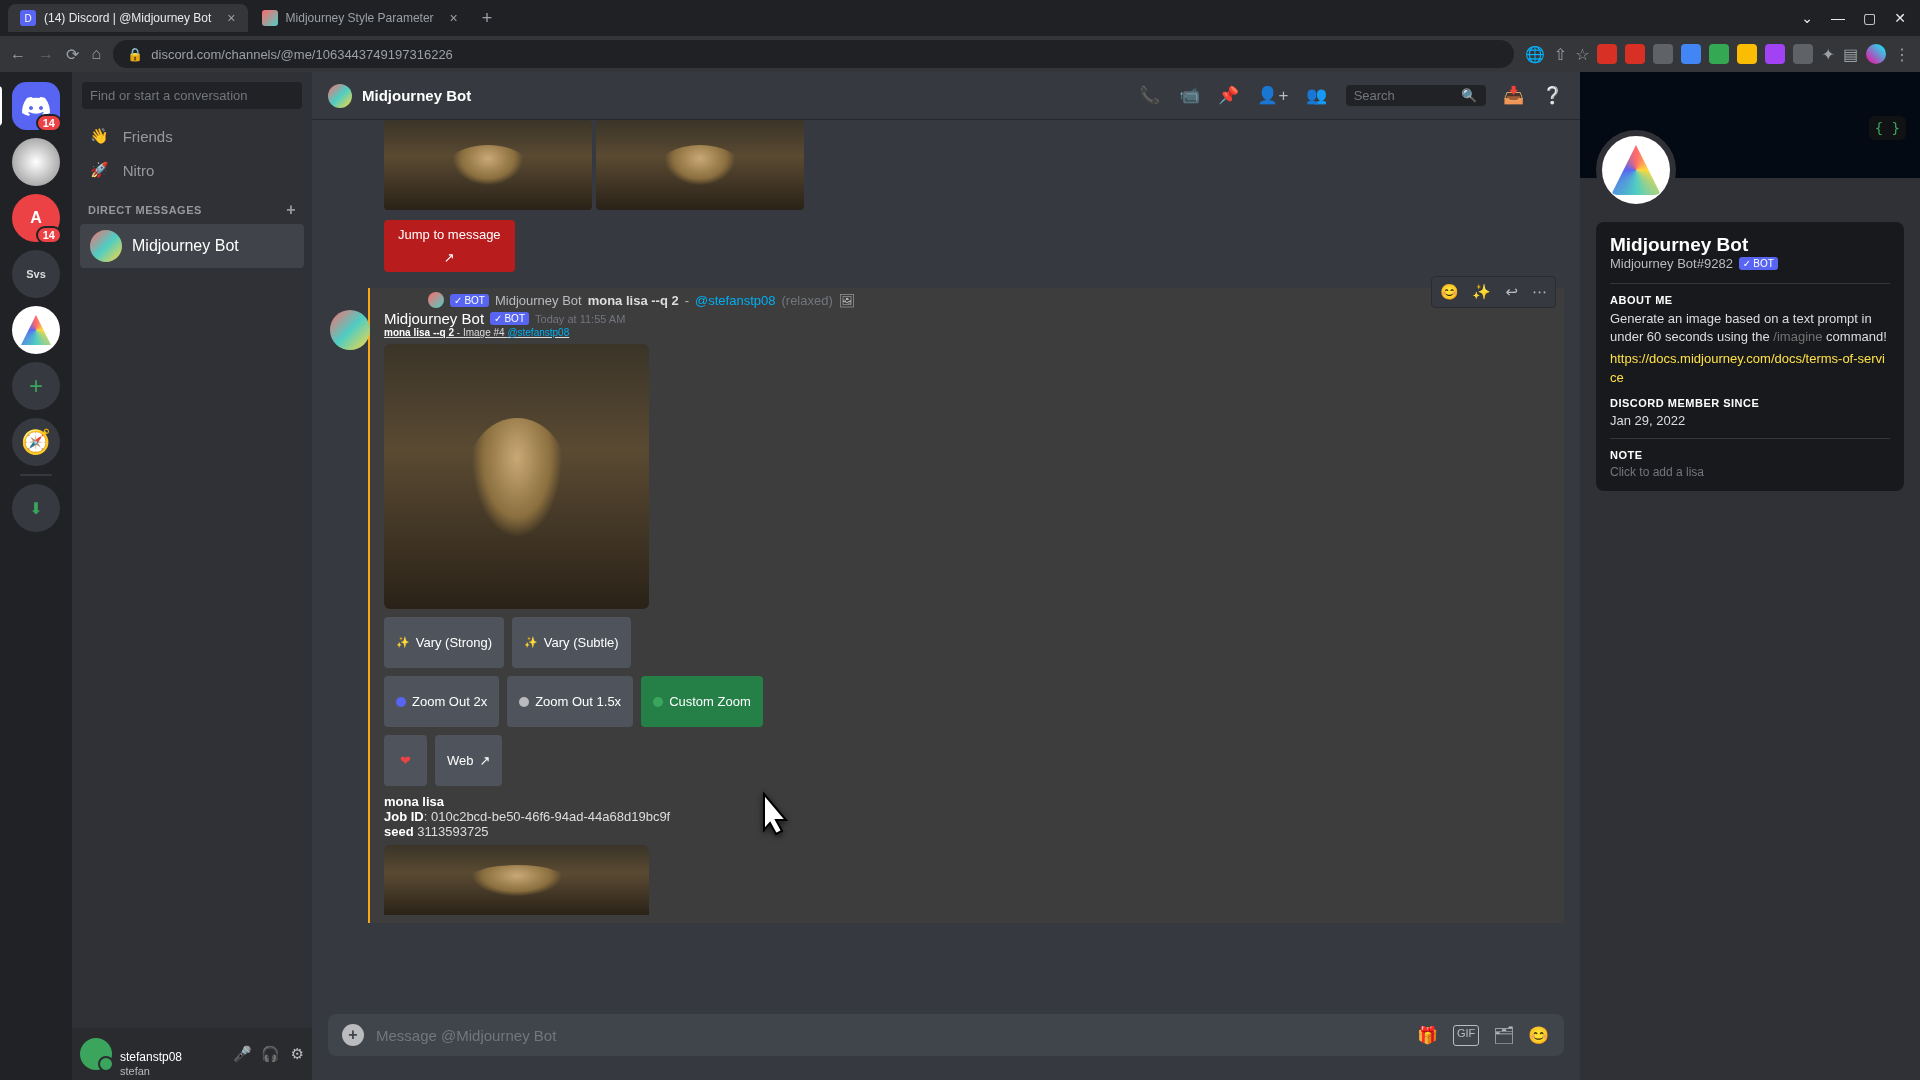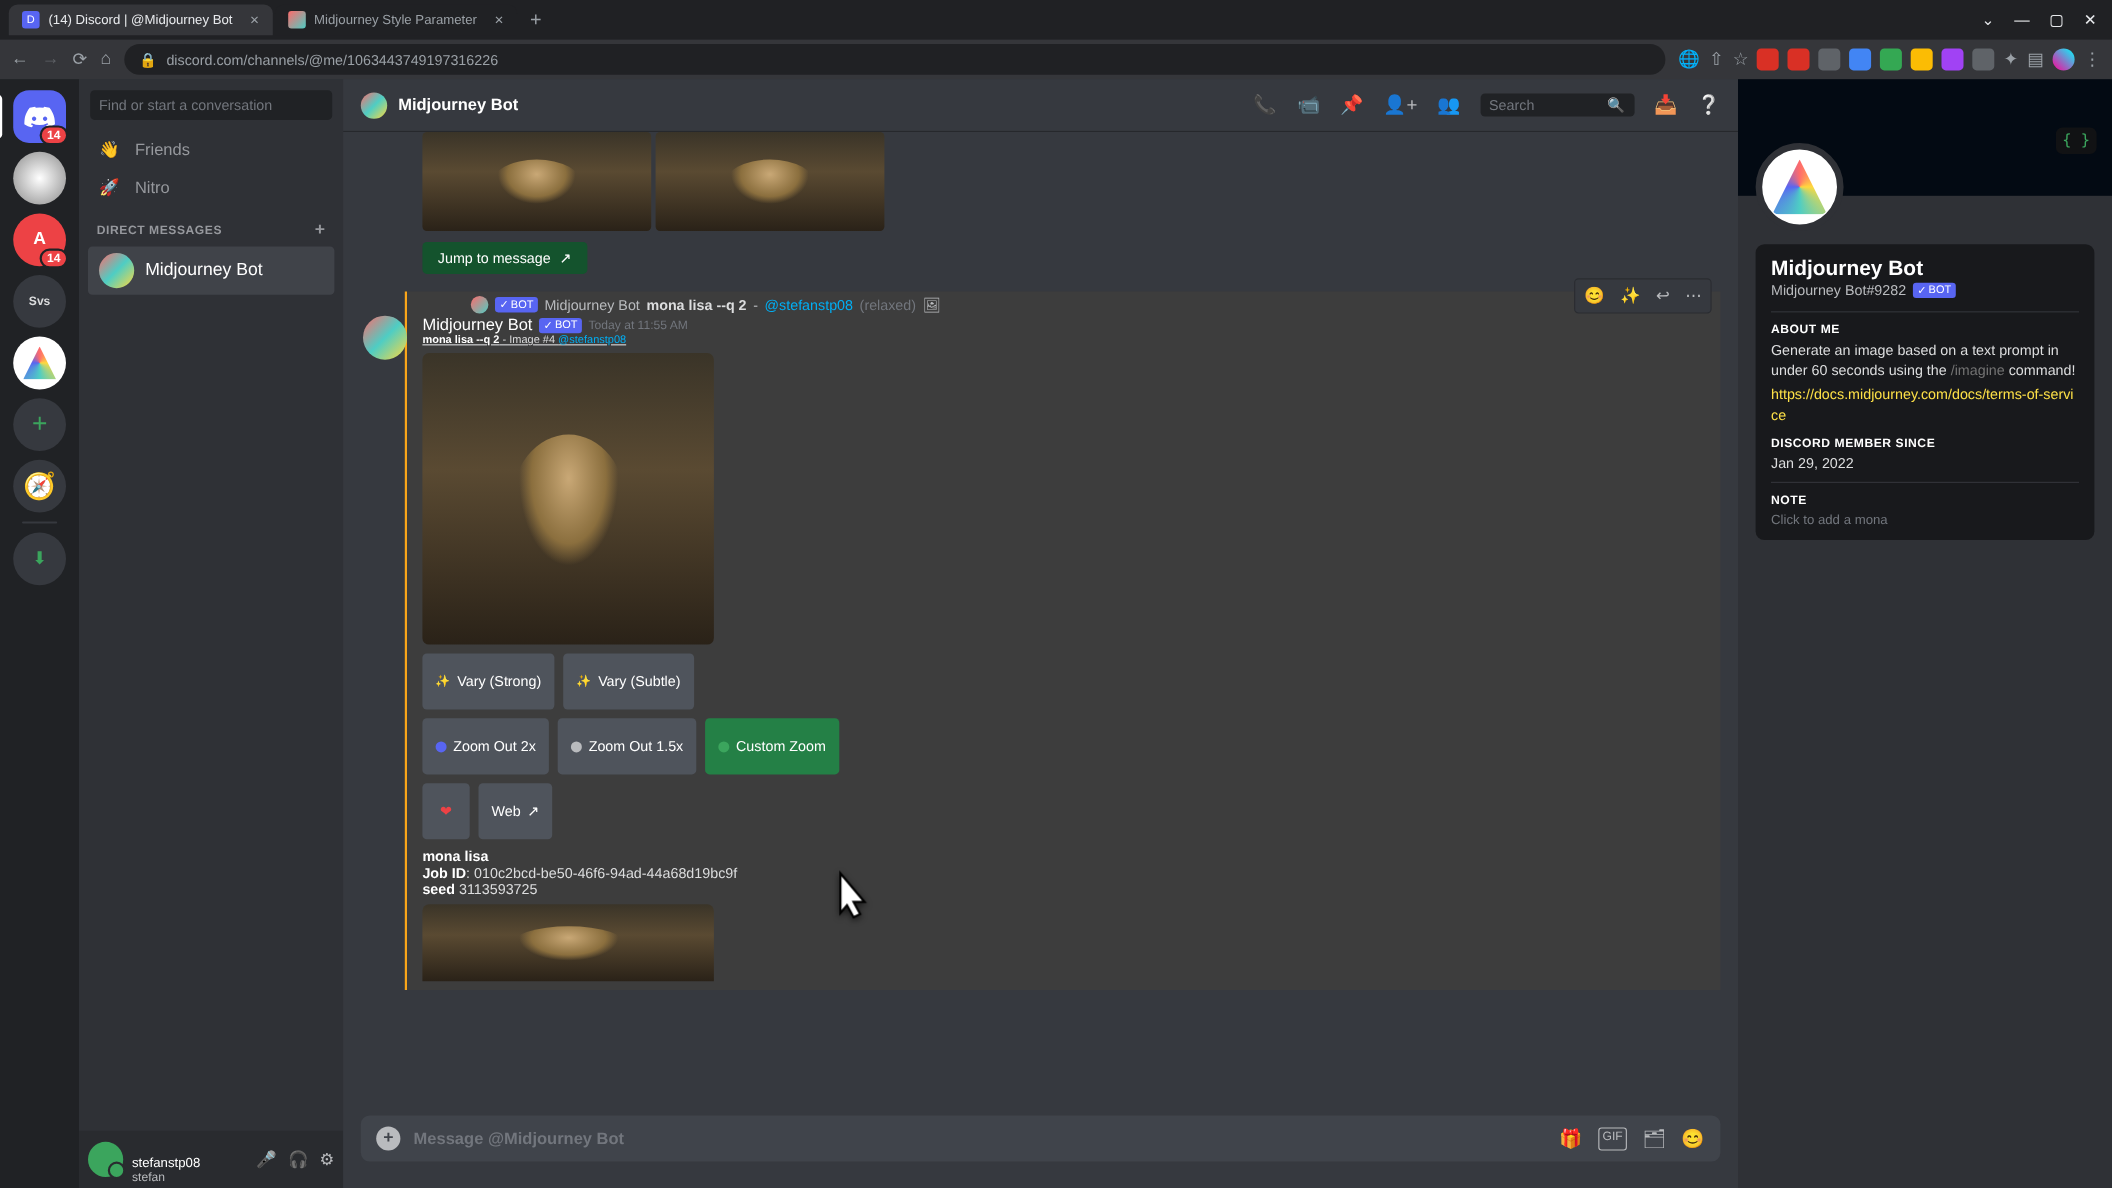--- a/index.html
+++ b/index.html
@@ -64,21 +64,21 @@
 .chat-header-icons { margin-left:auto; display:flex; gap:18px; color:#b9bbbe; font-size:17px; align-items:center; }
 .chat-header-icons span{cursor:pointer;}
 .header-search { background:#202225; border-radius:4px; padding:3px 8px; font-size:13px; color:#72767d; width:140px; display:flex; align-items:center; gap:6px; }
 
 .chat-body { flex:1; overflow:hidden; position:relative; padding: 0 16px 0 72px; }
 
 .msg-image-row { display:flex; gap:4px; margin-bottom:10px; }
 .painting { background: linear-gradient(180deg,#3a3428 0%,#5a4a32 40%,#2a2218 100%); border-radius:4px; position:relative; overflow:hidden; }
 .painting::after { content:""; position:absolute; left:50%; top:28%; transform:translateX(-50%); width:40%; height:50%; background:radial-gradient(ellipse at 50% 30%, #c9a876 0%, #8b6f3e 45%, transparent 60%); border-radius:50% 50% 40% 40%; }
 
-.jump-btn { display:inline-flex; align-items:center; gap:8px; background:#14532d; color:#fff; font-size:13px; padding:7px 14px; border-radius:4px; cursor:pointer; margin-bottom:16px; }
+.jump-btn { display:inline-flex; align-items:center; gap:8px; background:#b91c1c; color:#fff; font-size:13px; padding:7px 14px; border-radius:4px; cursor:pointer; margin-bottom:16px;flex-direction:column; }
 
 .message-block { border-left: 2px solid #faa61a; padding-left: 14px; margin-left: -16px; background: rgba(250,166,26,0.04); padding-top:4px; padding-bottom:8px; position:relative;}
 .reply-line { font-size: 13px; color: #b9bbbe; display:flex; align-items:center; gap:6px; margin-bottom:2px; padding-left:44px; }
 .reply-line .bot-tag, .bot-tag { background:#5865f2; color:#fff; font-size:10px; padding:1px 4px; border-radius:3px; font-weight:500; display:inline-flex; align-items:center; gap:2px;}
 .reply-line .mention, .mention { color:#00aff4; }
 .reply-line .relaxed { color:#72767d; }
 
 .msg-main { display:flex; gap:16px; }
 .msg-avatar { width:40px; height:40px; border-radius:50%; background:linear-gradient(135deg,#ff6b6b,#4ecdc4,#ffd93d); flex-shrink:0; margin-left:-56px; position:absolute; left:16px; }
 .msg-content { }
@@ -99,21 +99,21 @@
 
 .hover-actions { position:absolute; right:8px; top:-12px; background:#36393f; border:1px solid #2a2c31; border-radius:4px; display:flex; padding:2px; gap:2px; }
 .hover-actions span { padding:4px 6px; color:#b9bbbe; cursor:pointer; font-size:15px; }
 
 .meta-text { font-size:13px; color:#dcddde; margin-top:8px; }
 .meta-text b { color:#fff; font-weight:600; }
 
 .chat-input-wrap { padding: 0 16px 24px; }
 .chat-input { background:#40444b; border-radius:8px; display:flex; align-items:center; padding:10px 14px; gap:12px; }
 .chat-input .plus { width:22px;height:22px;border-radius:50%;background:#b9bbbe;color:#40444b;display:flex;align-items:center;justify-content:center;font-weight:bold;cursor:pointer; }
-.chat-input-field { flex:1; color:#72767d; font-size:15px;font-weight:bold; }
+.chat-input-field { flex:1; color:#72767d; font-size:15px; }
 .chat-input-icons { display:flex; gap:14px; color:#b9bbbe; font-size:17px; }
 .chat-input-icons span{cursor:pointer;}
 
 .profile-col { width: 340px; background: #2f3136; display:flex; flex-direction:column; }
 .profile-banner { height:106px; background:#030a13; position:relative; }
 .profile-avatar-big { width:80px; height:80px; border-radius:50%; background:#fff; position:absolute; bottom:-32px; left:16px; border:6px solid #2f3136; display:flex;align-items:center;justify-content:center; }
 .profile-avatar-big .sail { width:50px;height:50px;background:conic-gradient(#ff6b6b,#ffd93d,#4ecdc4,#5865f2,#ff6b6b);clip-path:polygon(50% 0%,100% 100%,0% 100%);border-radius:6px; }
 .profile-badge { position:absolute; right:14px; top:116px; background:#111214; color:#3ba55d; font-size:14px; padding:4px 6px; border-radius:6px; font-family:monospace; }
 .profile-body { margin:44px 16px 16px; background:#18191c; border-radius:8px; padding:12px 14px; font-size:13px; }
 .profile-name { font-size:19px; font-weight:600; color:#fff; }
@@ -381,21 +381,21 @@
       <div class="profile-divider"></div>
       <div class="profile-section-h">ABOUT ME</div>
       <div class="profile-about">
         <span>Generate an image based on a text prompt in under 60 seconds using the </span><span class="cmd">/imagine</span><span> command!</span>
         <a class="profile-link">https://docs.midjourney.com/docs/terms-of-service</a>
       </div>
       <div class="profile-section-h">DISCORD MEMBER SINCE</div>
       <div>Jan 29, 2022</div>
       <div class="profile-divider"></div>
       <div class="profile-section-h">NOTE</div>
-      <div class="note-field">Click to add a mona</div>
+      <div class="note-field">Click to add a lisa</div>
     </div>
   </div>
 </div>
 
 <div class="cursor-overlay" style="left:752px; top:790px;">
   <svg width="40" height="48" viewBox="0 0 40 48">
       <path fill="#fff" stroke="#000" stroke-width="2" d="M12 4 L12 40 L18 33 L24 44 L30 41 L24 30 L34 30 Z"></path>
     </svg>
 </div>
 

